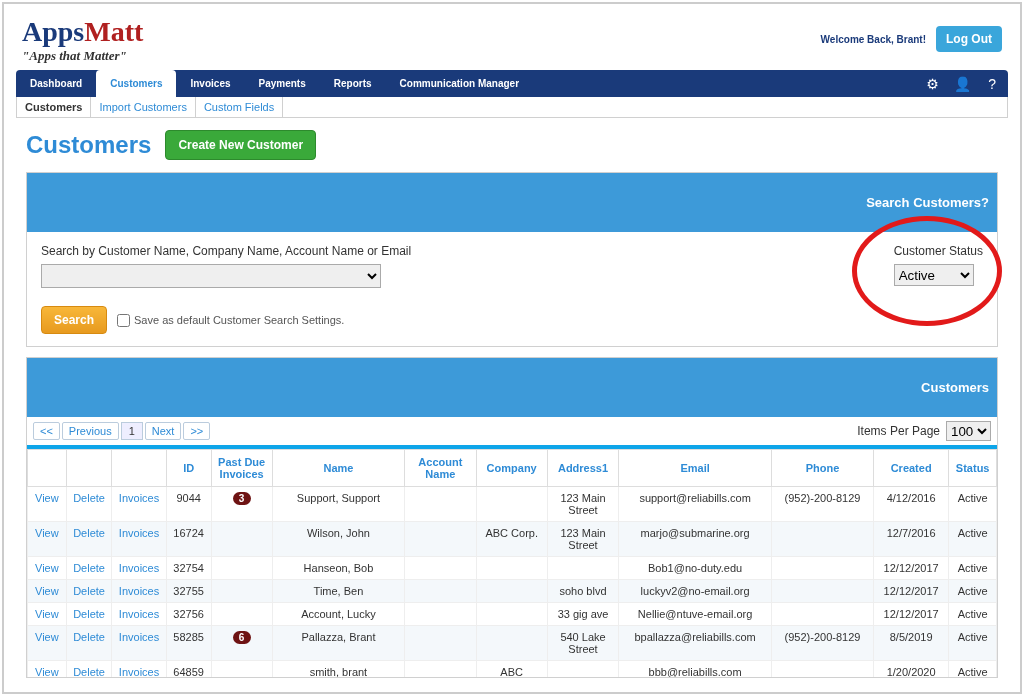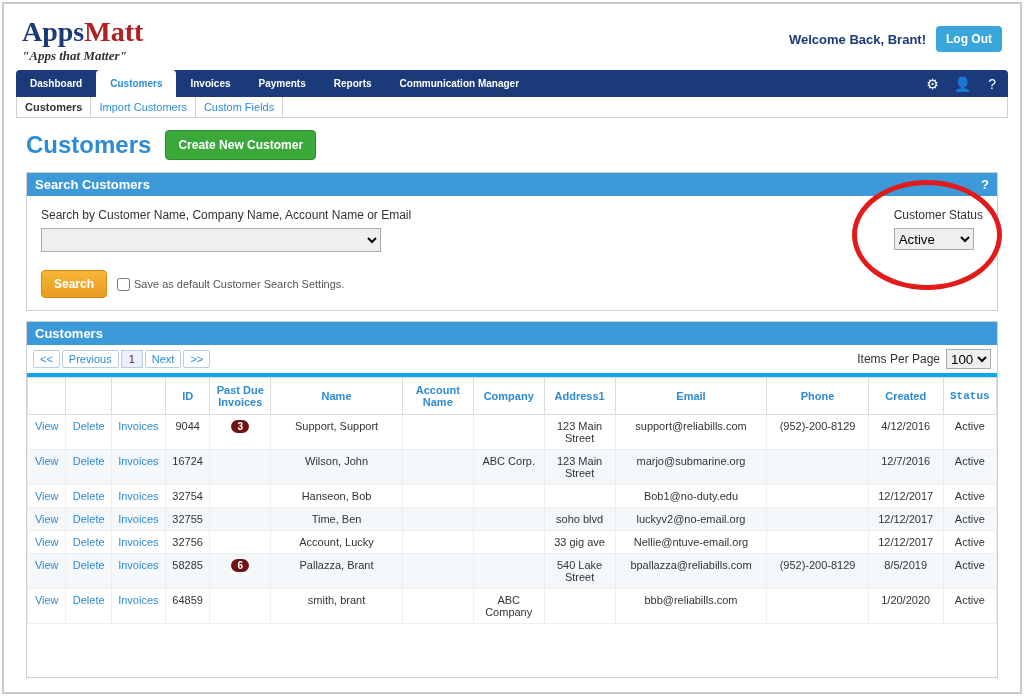--- a/index.html
+++ b/index.html
@@ -4,37 +4,37 @@
 <style>
   * { box-sizing: border-box; margin: 0; padding: 0; }
   body { font-family: Arial, Helvetica, sans-serif; font-size: 12px; background: #fff; color: #333; }
   .app-frame { border: 2px solid #ccc; width: 1020px; height: 692px; margin: 2px auto; padding: 8px 12px 0 12px; display: flex; flex-direction: column; overflow: hidden; }
   .topbar { display: flex; justify-content: space-between; align-items: flex-start; padding: 4px 6px 6px 6px; }
   .logo { font-family: Georgia, serif; }
   .logo .apps { font-weight: bold; font-size: 28px; color: #1a3a7a; }
   .logo .matt { font-weight: bold; font-size: 28px; color: #b02020; }
   .logo .tag { font-style: italic; font-weight: bold; font-size: 13px; color: #333; }
   .welcome-wrap { display: flex; align-items: center; gap: 10px; margin-top: 10px; }
-  .welcome { color: #1a3a7a; font-weight: bold; font-size: 13px; }
+  .welcome { color: #1a3a7a; font-weight: bold; font-size: 10px; }
   .btn-logout { background: #3aa6db; color: #fff; border: none; border-radius: 4px; padding: 6px 10px; font-weight: bold; cursor: pointer; font-size: 12px; }
   .mainnav { background: #1a3a7a; display: flex; justify-content: space-between; align-items: stretch; border-radius: 4px 4px 0 0; }
   .mainnav ul { list-style: none; display: flex; }
   .mainnav li { color: #fff; font-weight: bold; padding: 8px 14px; cursor: pointer; font-size: 10px; }
   .mainnav li.active { background: #fff; color: #2e8bd6; border-radius: 4px 4px 0 0; }
   .nav-icons { display: flex; gap: 16px; align-items: center; padding-right: 12px; color: #fff; }
   .nav-icons span { cursor: pointer; font-size: 14px; }
   .subnav { border: 1px solid #d0d0d0; border-top: none; display: flex; }
   .subnav a { color: #2e8bd6; font-size: 11px; padding: 4px 8px; border-right: 1px solid #d0d0d0; cursor: pointer; }
   .subnav a.active { color: #333; font-weight: bold; }
   .page-content { padding: 12px 10px 4px 10px; flex: 1; display: flex; flex-direction: column; overflow: hidden; }
   .page-head { display: flex; align-items: center; gap: 14px; margin-bottom: 12px; }
   .page-title { color: #2e8bd6; font-weight: bold; font-size: 24px; }
   .btn-create { background: #3aa93a; color: #fff; border: 1px solid #2d8a2d; border-radius: 4px; padding: 7px 12px; font-size: 12px; font-weight: bold; cursor: pointer; }
   .panel { border: 1px solid #d0d0d0; margin-bottom: 10px; }
-  .panel-header { background: #3d9ad9; color: #fff; font-weight: bold; padding: 4px 8px; font-size: 13px; display: flex; justify-content: space-between; align-items: center; }
+  .panel-header { background: #3d9ad9; color: #fff; font-weight: bold; padding: 22px 8px; font-size: 13px; display: flex; justify-content: flex-end; align-items: center; }
   .panel-header .help { cursor: pointer; }
   .panel-body { padding: 12px 14px; }
   .search-row { display: flex; justify-content: space-between; }
   .search-left label, .search-right label { font-size: 12px; color: #333; }
   .search-left select { width: 340px; height: 24px; margin-top: 6px; border: 1px solid #aaa; }
   .search-right { text-align: left; position: relative; }
   .search-right select { width: 80px; height: 22px; margin-top: 6px; border: 1px solid #aaa; }
   .red-circle { position: absolute; border: 5px solid #e21a1a; border-radius: 50%; width: 150px; height: 110px; top: -28px; left: -42px; pointer-events: none; }
   .search-actions { margin-top: 18px; display: flex; align-items: center; gap: 10px; }
   .btn-search { background: linear-gradient(#f8b739,#e79a1f); color: #fff; border: 1px solid #d78a10; border-radius: 4px; padding: 6px 12px; font-weight: bold; cursor: pointer; font-size: 12px; }
@@ -58,21 +58,21 @@
   .col-narrow { width: 38px; }
   .col-id { width: 44px; }
   .col-pd { width: 60px; }
   .col-name { width: 130px; }
   .col-acct { width: 70px; }
   .col-comp { width: 70px; }
   .col-addr { width: 70px; }
   .col-email { width: 150px; }
   .col-phone { width: 100px; }
   .col-created { width: 74px; }
-  .col-status { width: 46px; font-family: Liberation Mono, monospace; }
+  .col-status { width: 46px; }
 </style>
 </head>
 <body>
 
 <div class="app-frame">
 
   <div class="topbar">
     <div class="logo">
       <span class="apps">Apps</span><span class="matt">Matt</span>
       <div class="tag">"Apps that Matter"</div>

